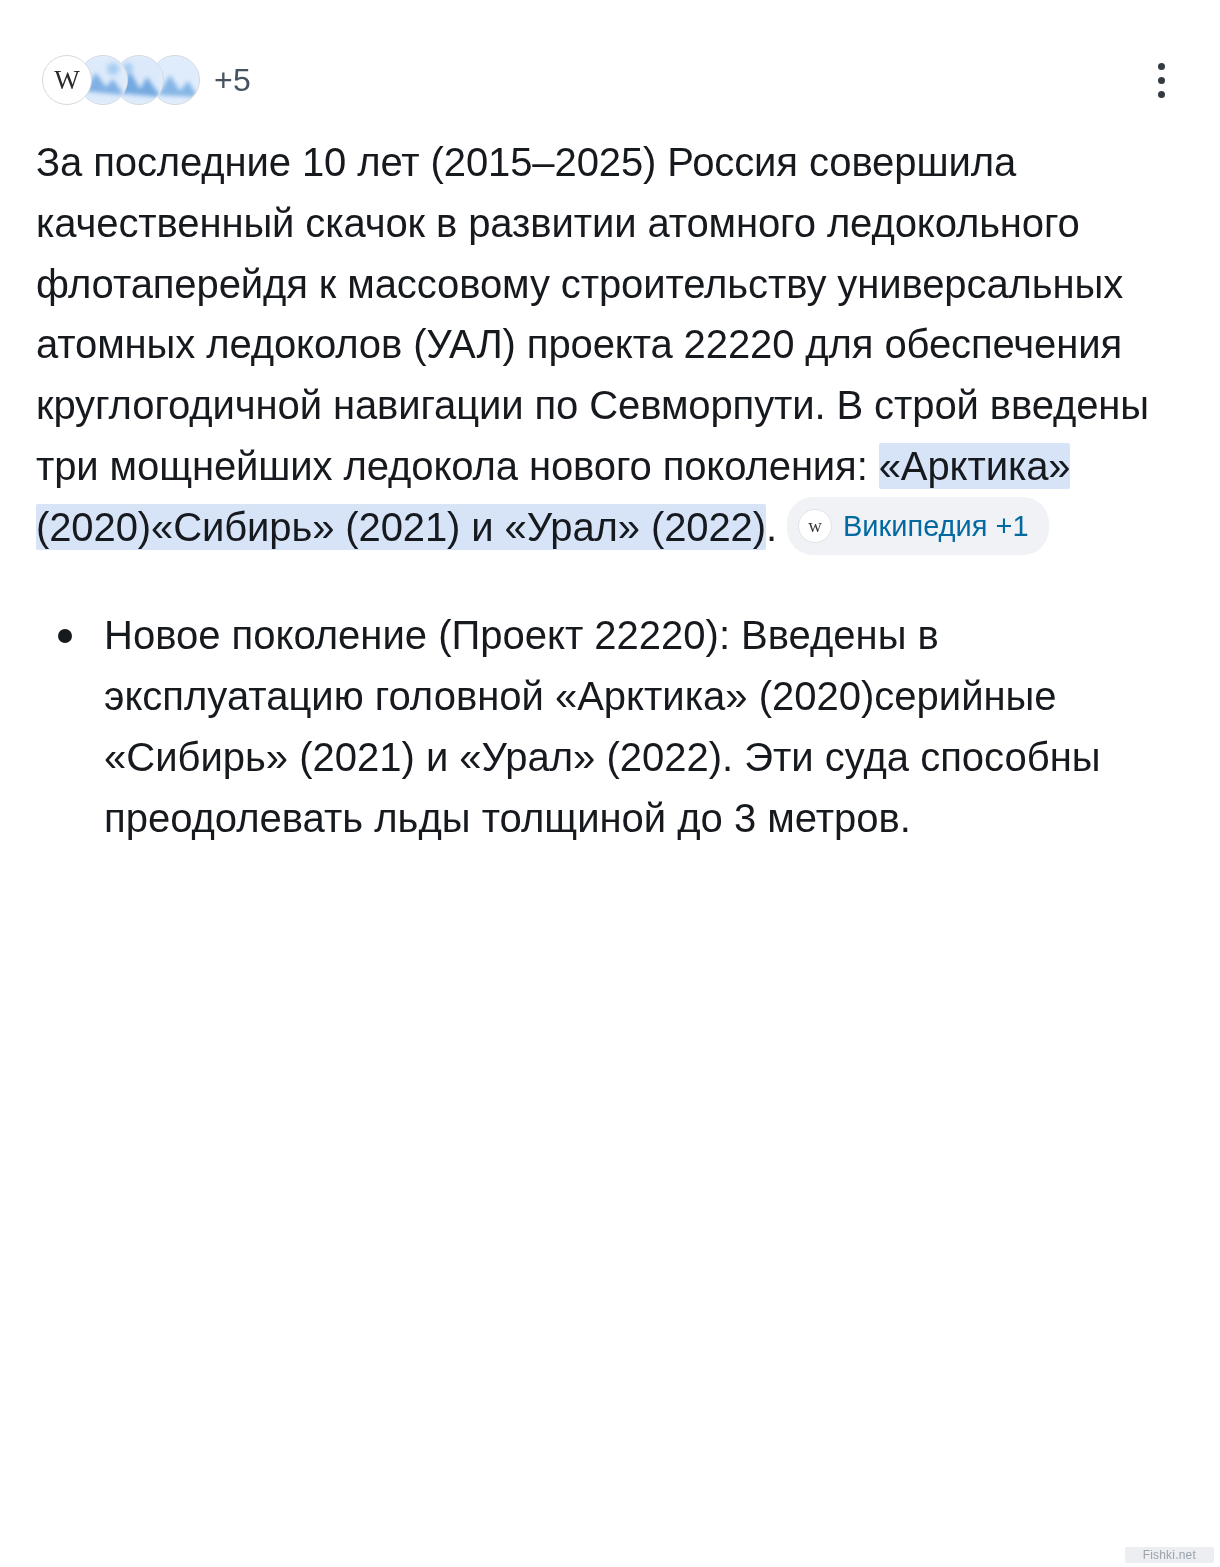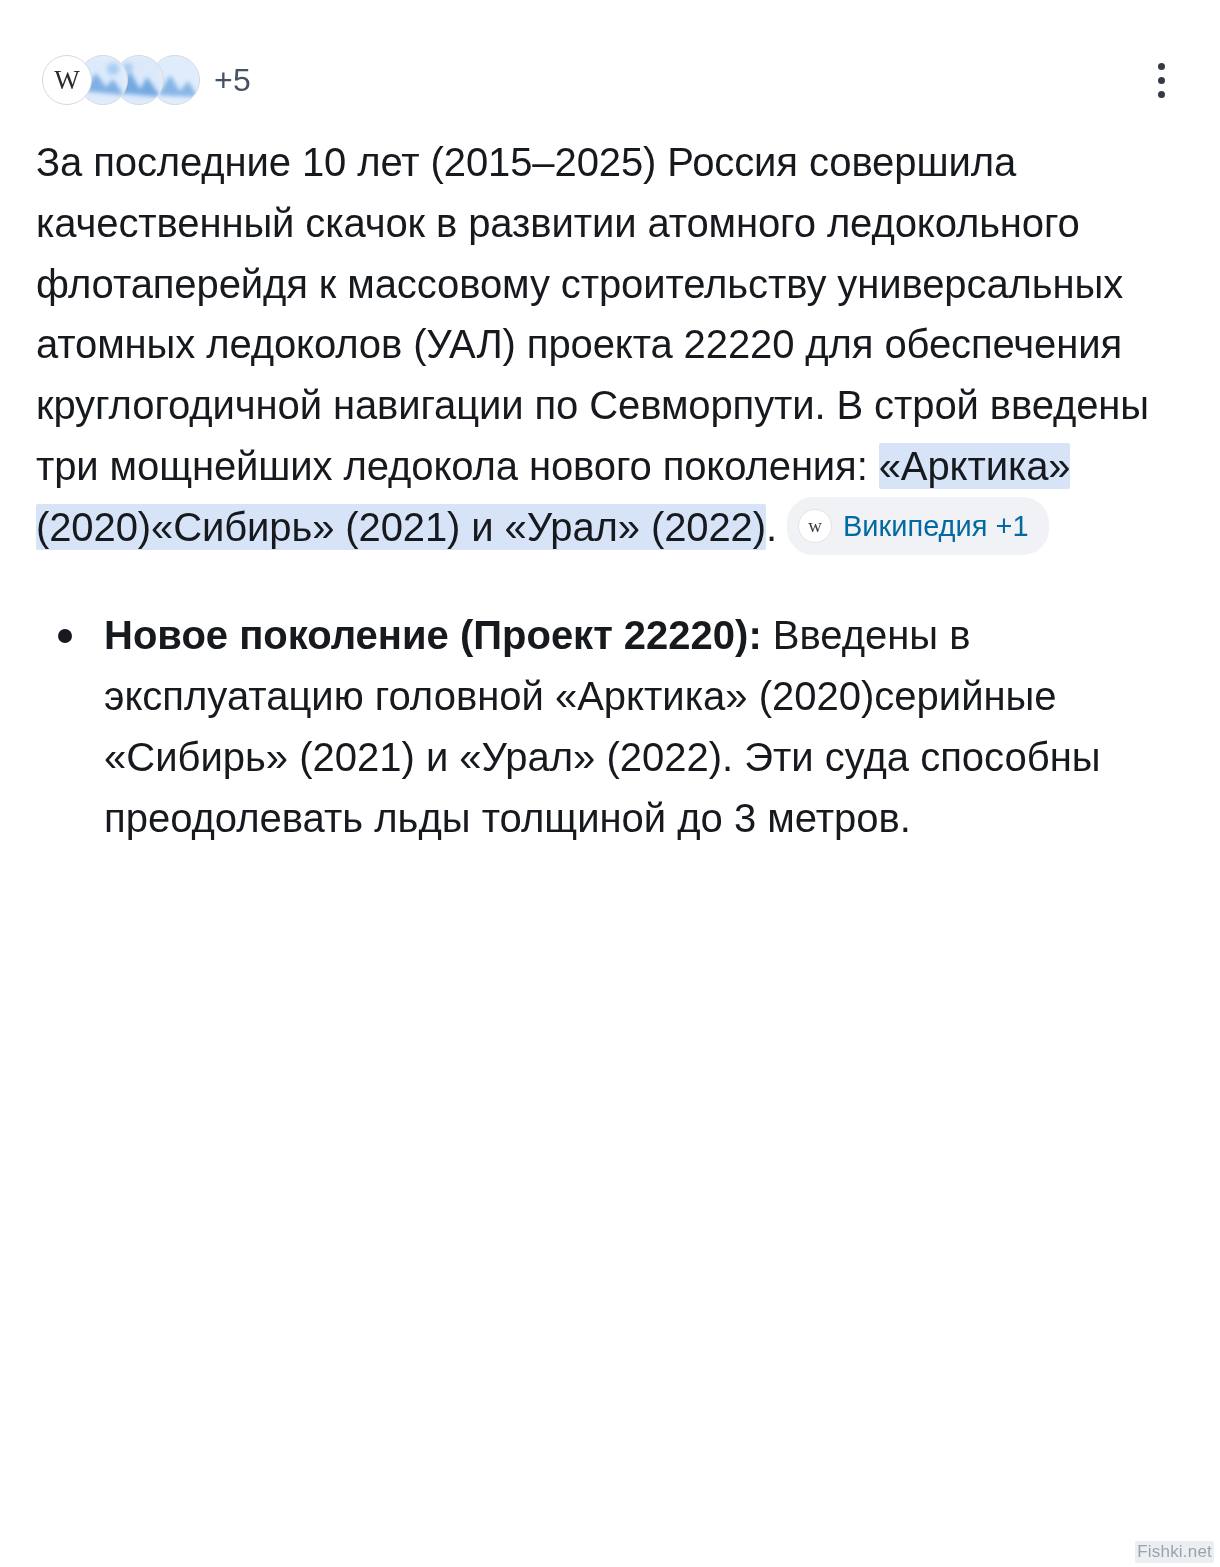--- a/index.html
+++ b/index.html
@@ -175,32 +175,32 @@
     content: "";
     position: absolute;
     left: 22px;
     top: 24px;
     width: 14px;
     height: 14px;
     border-radius: 50%;
     background: #16191d;
   }
   .bullet b {
-    font-weight: bold;
+    font-weight: normal;
   }
 
   
   .watermark {
     position: absolute;
     right: 6px;
     bottom: 4px;
-    font-size: 17px;
+    font-size: 12px;
     color: #9aa3ad;
     background: #eceef1;
-    padding: 1px 2px;
+    padding: 1px 18px;
     border-radius: 2px;
     letter-spacing: 0.2px;
   }
 </style>
 </head>
 <body>
 
 <div class="header">
   <div class="sources">
     <div class="src-stack">

